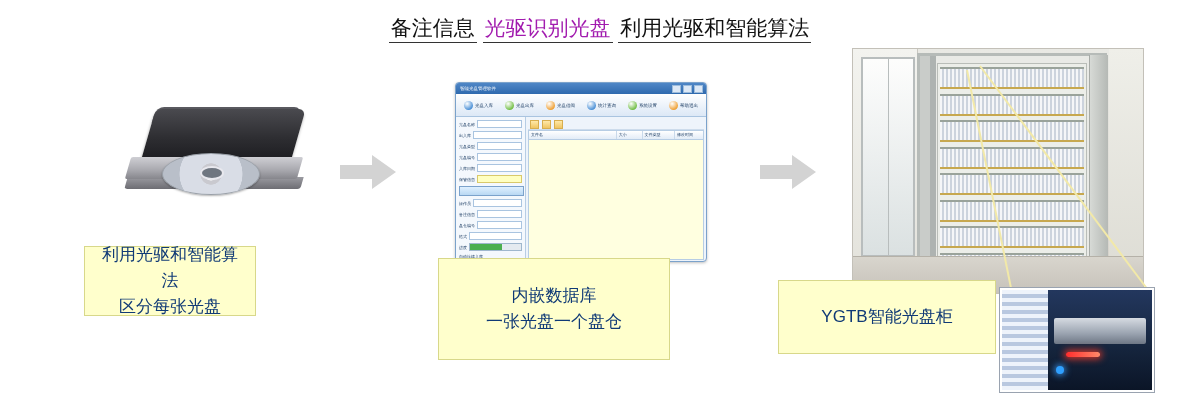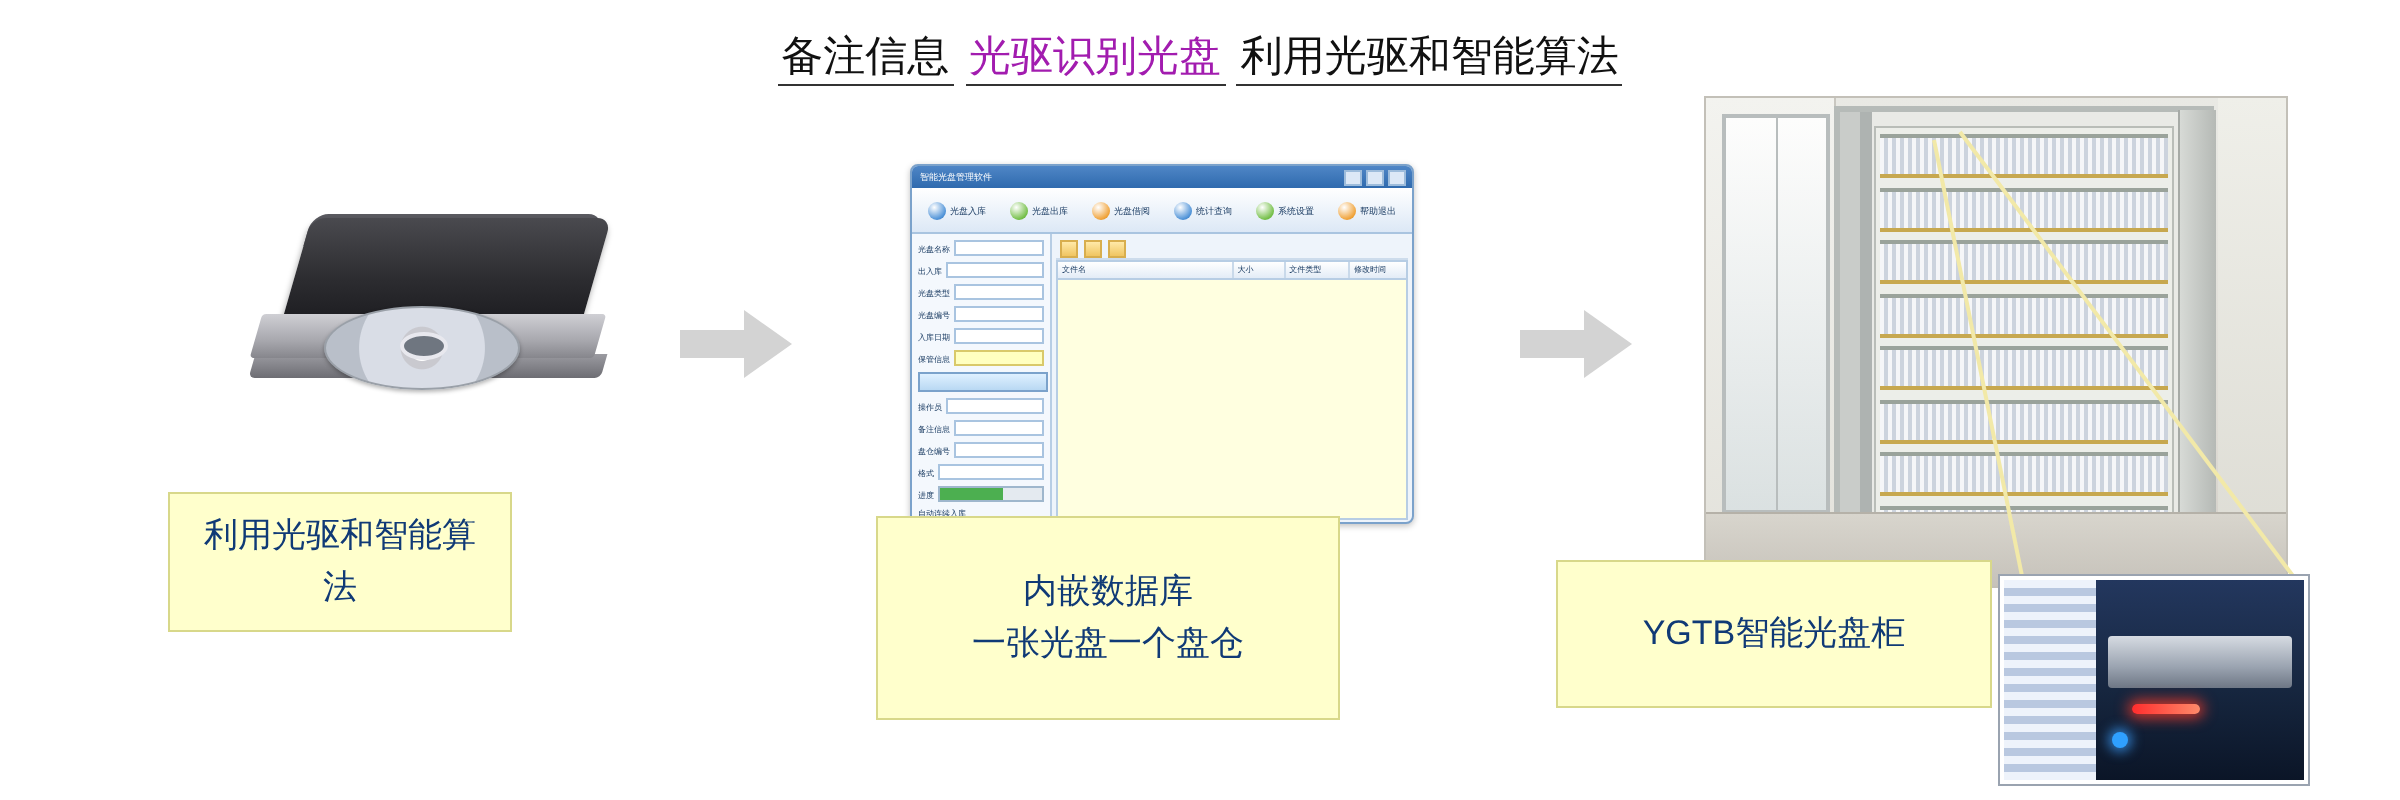--- a/index.html
+++ b/index.html
@@ -433,20 +433,21 @@
   <div class="body-top"></div>
   <div class="body"></div>
   <div class="base"></div>
   <div class="tray"></div>
   <div class="disc"></div>
   <div class="disc-hub"></div>
 </div>
 
 <div class="callout" id="callout-1">
   <div>利用光驱和智能算法</div>
+  <div>区分每张光盘</div>
 </div>
 
 <div class="arrow" id="arrow-1">
   <div class="shaft"></div>
   <div class="head"></div>
 </div>
 
 <div id="software">
   <div class="titlebar">
     <span>智能光盘管理软件</span>

